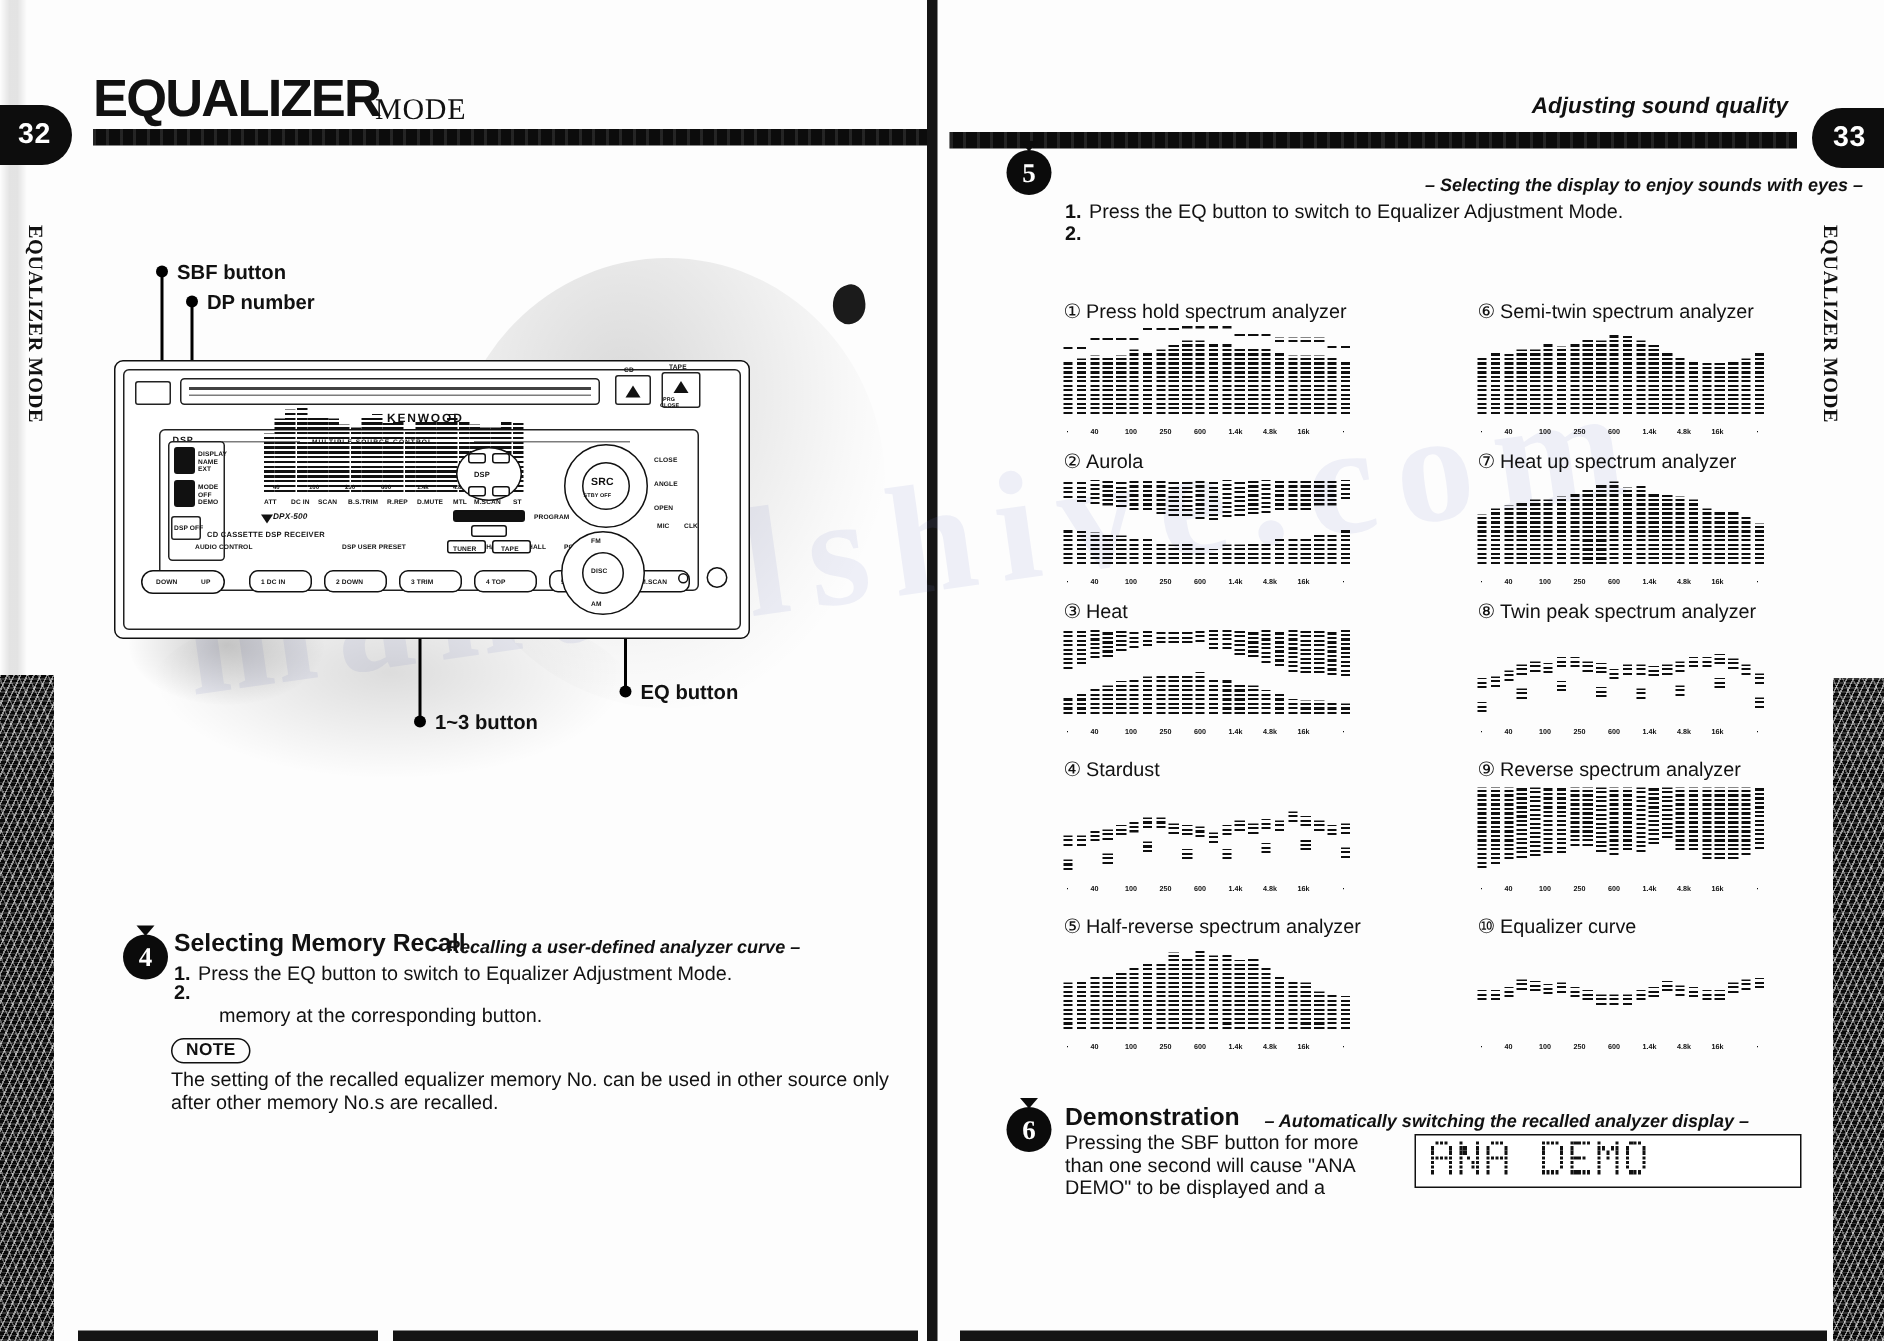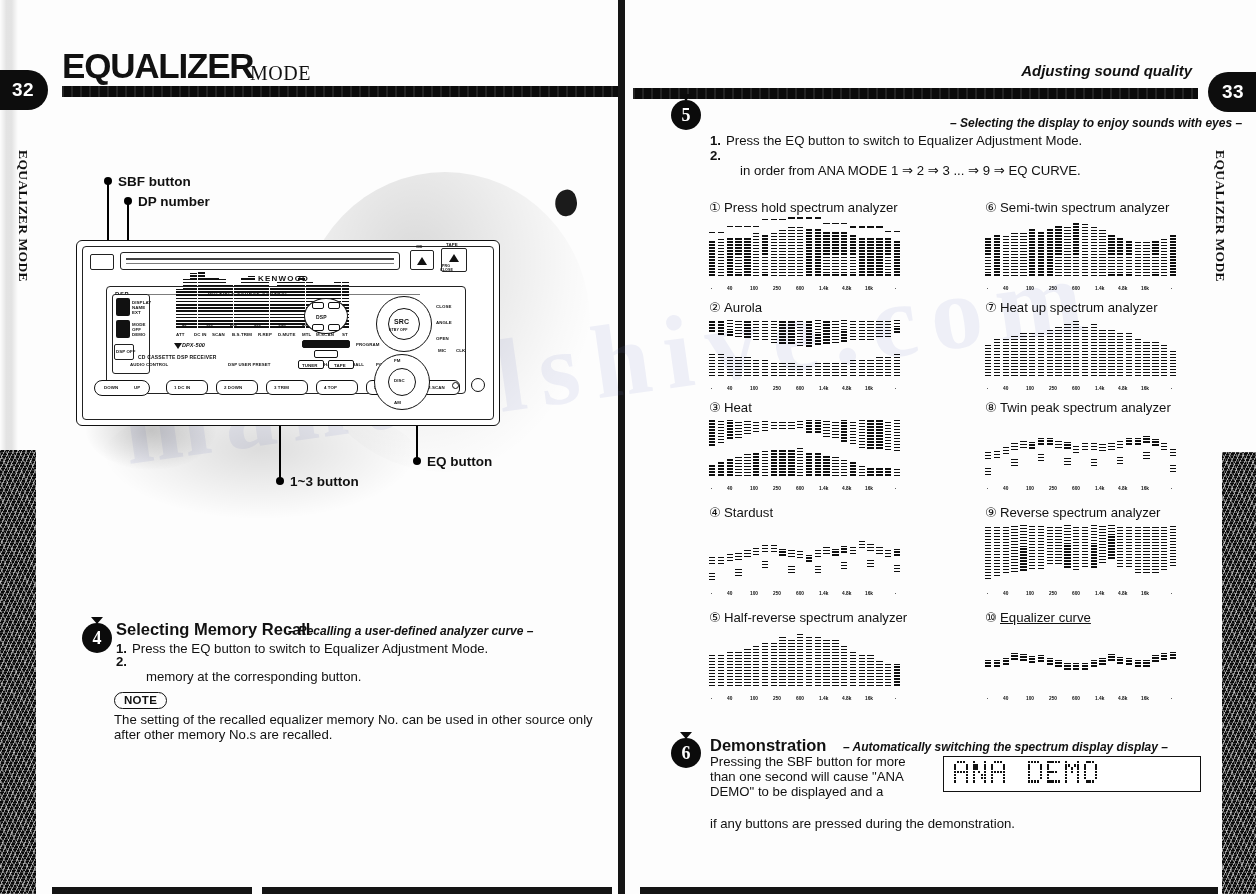--- a/index.html
+++ b/index.html
@@ -358,21 +358,20 @@
     <div id="rule-right" style="left:8px;width:565px;"></div>
 
     <div class="step-badge" style="left:46px;top:100px;">
       <span class="nub"></span>
       <span>5</span>
     </div>
     <div class="sec-sub" style="left:325px;top:116px;">– Selecting the display to enjoy sounds with eyes –</div>
     <div class="body-txt" style="left:85px;top:132px;font-weight:bold;">1.</div>
     <div class="body-txt" style="left:101px;top:132px;">Press the EQ button to switch to Equalizer Adjustment Mode.</div>
     <div class="body-txt" style="left:85px;top:147px;font-weight:bold;">2.</div>
-    <div class="body-txt" style="left:115px;top:162px;">in order from ANA MODE 1 ⇒ 2 ⇒ 3 ... ⇒ 9 ⇒ EQ CURVE.</div>
 
     <div id="tiles">
         <div class="sa-label" style="left: 84px; top: 200px;"><span class="sa-num">①</span><span>Press hold spectrum analyzer</span></div>
         <div class="sa-canvas" style="left: 84px; top: 220px; width: 200px; height: 70px;">
           <div class="sa-bar" style="left: 0px; bottom: 14px; width: 6.4px; height: 36px;"></div>
           <div class="sa-seg" style="left: 0px; bottom: 57.32px; width: 6.4px; height: 3px;"></div>
           <div class="sa-bar" style="left: 8.8px; bottom: 14px; width: 6.4px; height: 37.3px;"></div>
           <div class="sa-seg" style="left: 8.8px; bottom: 57.32px; width: 6.4px; height: 3px;"></div>
           <div class="sa-bar" style="left: 17.6px; bottom: 14px; width: 6.4px; height: 39.5px;"></div>
           <div class="sa-seg" style="left: 17.6px; bottom: 62.92px; width: 6.4px; height: 3px;"></div>
@@ -767,21 +766,21 @@
           <span style="left: 2px;">·</span>
           <span style="left: 18px;">40</span>
           <span style="left: 41px;">100</span>
           <span style="left: 64px;">250</span>
           <span style="left: 87px;">600</span>
           <span style="left: 110px;">1.4k</span>
           <span style="left: 133px;">4.8k</span>
           <span style="left: 156px;">16k</span>
           <span style="left: 186px;">·</span>
         </div>
-        <div class="sa-label" style="left: 360px; top: 610px; text-decoration: underline;"><span class="sa-num">⑩</span><span>Equalizer curve</span></div>
+        <div class="sa-label" style="left: 360px; top: 610px;"><span class="sa-num">⑩</span><span>Equalizer curve</span></div>
         <div class="sa-canvas" style="left: 360px; top: 630px; width: 200px; height: 70px;">
           <div class="sa-seg" style="left: 0px; top: 29.7px; width: 6.4px; height: 7px;"></div>
           <div class="sa-seg" style="left: 8.8px; top: 30.3px; width: 6.4px; height: 7px;"></div>
           <div class="sa-seg" style="left: 17.6px; top: 28.2px; width: 6.4px; height: 7px;"></div>
           <div class="sa-seg" style="left: 26.4px; top: 23.2px; width: 6.4px; height: 7px;"></div>
           <div class="sa-seg" style="left: 35.2px; top: 24.2px; width: 6.4px; height: 7px;"></div>
           <div class="sa-seg" style="left: 44px; top: 26.1px; width: 6.4px; height: 7px;"></div>
           <div class="sa-seg" style="left: 52.8px; top: 24.9px; width: 6.4px; height: 7px;"></div>
           <div class="sa-seg" style="left: 61.6px; top: 27.6px; width: 6.4px; height: 7px;"></div>
           <div class="sa-seg" style="left: 70.4px; top: 30.3px; width: 6.4px; height: 7px;"></div>
@@ -810,26 +809,25 @@
           <span style="left: 156px;">16k</span>
           <span style="left: 186px;">·</span>
         </div>
       </div>
 
     <div class="step-badge" style="left:46px;top:738px;">
       <span class="nub"></span>
       <span>6</span>
     </div>
     <div class="sec-title" style="left:85px;top:736px;">Demonstration</div>
-    <div class="sec-sub" style="left:218px;top:740px;">– Automatically switching the spectrum display display –</div>
+    <div class="sec-sub" style="left:218px;top:740px;">– Automatically switching the recalled analyzer display –</div>
 
     <div class="body-txt" style="left:85px;top:753px;">Pressing the SBF button for more</div>
     <div class="body-txt" style="left:85px;top:768px;">than one second will cause "ANA</div>
     <div class="body-txt" style="left:85px;top:783px;">DEMO" to be displayed and a</div>
-    <div class="body-txt" style="left:85px;top:815px;">if any buttons are pressed during the demonstration.</div>
 
     <div id="demo-lcd" style="left:318px;top:756px;width:256px;height:34px;">
         <div class="lcd-char" style="left: 10px; top: 4px;">
           <div class="lcd-seg" style="left: 2.9px; top: 0px; width: 2.2px; height: 2.4px;"></div>
           <div class="lcd-seg" style="left: 5.8px; top: 0px; width: 2.2px; height: 2.4px;"></div>
           <div class="lcd-seg" style="left: 8.7px; top: 0px; width: 2.2px; height: 2.4px;"></div>
           <div class="lcd-seg" style="left: 0px; top: 3.2px; width: 2.2px; height: 2.4px;"></div>
           <div class="lcd-seg" style="left: 11.6px; top: 3.2px; width: 2.2px; height: 2.4px;"></div>
           <div class="lcd-seg" style="left: 0px; top: 6.4px; width: 2.2px; height: 2.4px;"></div>
           <div class="lcd-seg" style="left: 11.6px; top: 6.4px; width: 2.2px; height: 2.4px;"></div>

